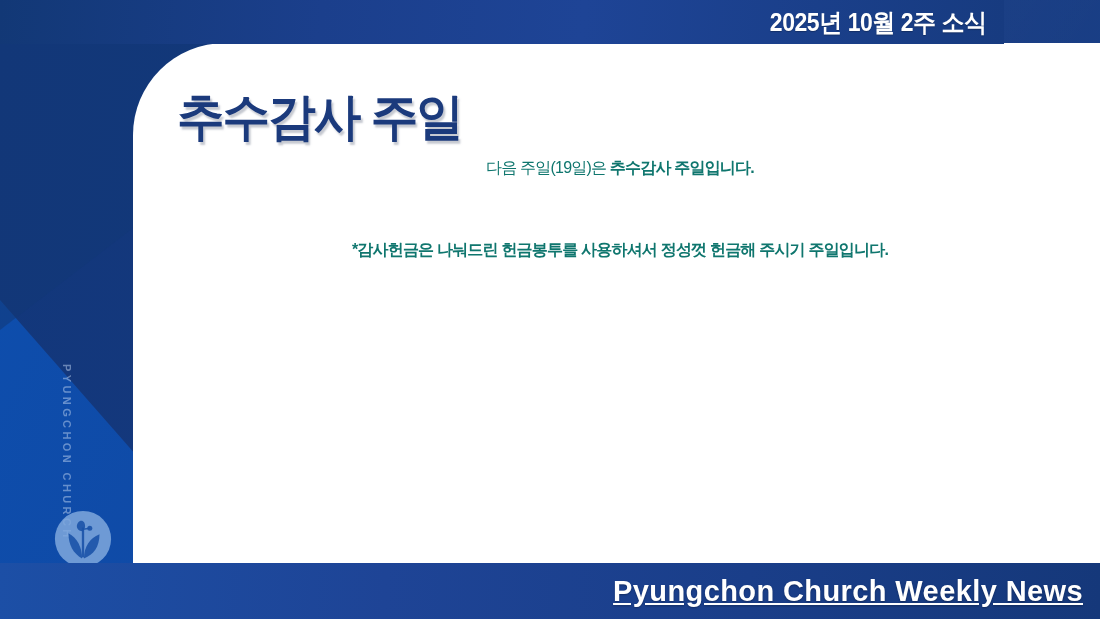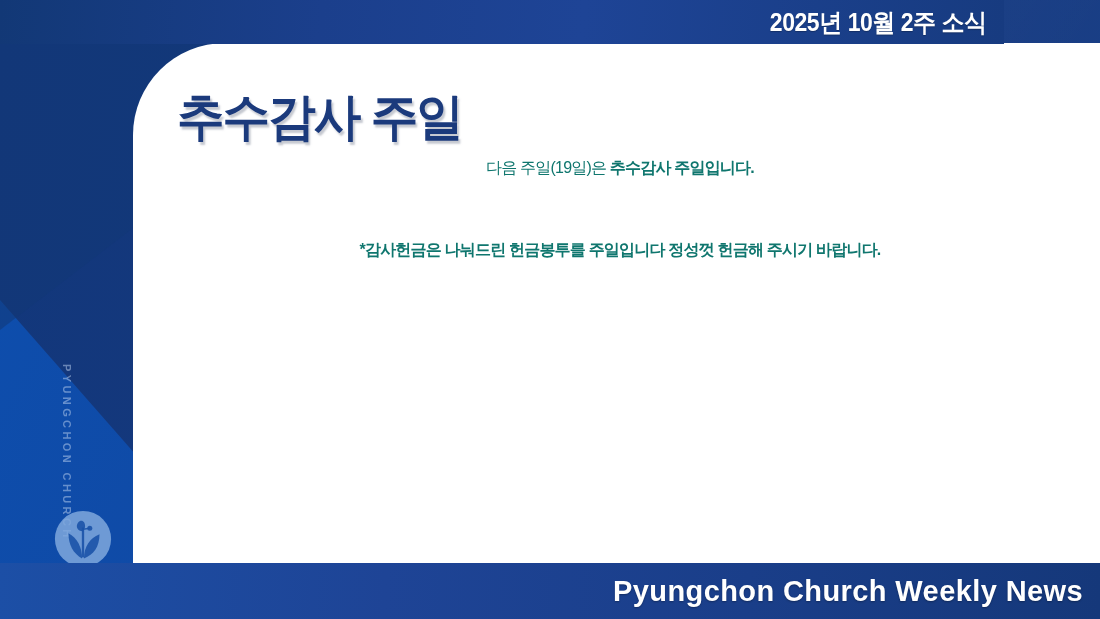--- a/index.html
+++ b/index.html
@@ -134,20 +134,21 @@
     padding-right:17px;
     z-index:7;
   }
   .footer-title {
     color:#ffffff;
     font-size:29px;
     font-weight:bold;
     letter-spacing:.4px;
     white-space:nowrap;
     text-shadow:0 1px 2px rgba(0,0,0,.3);
+    text-decoration:underline;
   }
 </style>
 </head>
 <body>
 
 <div class="slide">
 
   <div class="bg-base"></div>
   <div class="bg-wedge"></div>
   <div class="bg-wedge-2"></div>
@@ -161,21 +162,21 @@
 
     <div class="card-title">추수감사 주일</div>
 
     <div class="card-body">
 
       <div class="body-line">
         <span class="seg-normal">다음 주일(19일)은 </span><span class="seg-bold">추수감사 주일입니다.</span>
       </div>
 
       <div class="body-line spaced">
-        <span class="seg-bold">*감사헌금은 나눠드린 헌금봉투를 주일입니다 정성껏 헌금해 주시기 바랍니다.</span>
+        <span class="seg-bold">*감사헌금은 나눠드린 헌금봉투를 사용하셔서 정성껏 헌금해 주시기 주일입니다.</span>
       </div>
 
     </div>
   </div>
 
   <div class="brand-strip">
     <div class="brand-vertical">PYUNGCHON CHURCH</div>
   </div>
 
   <div class="brand-logo">

